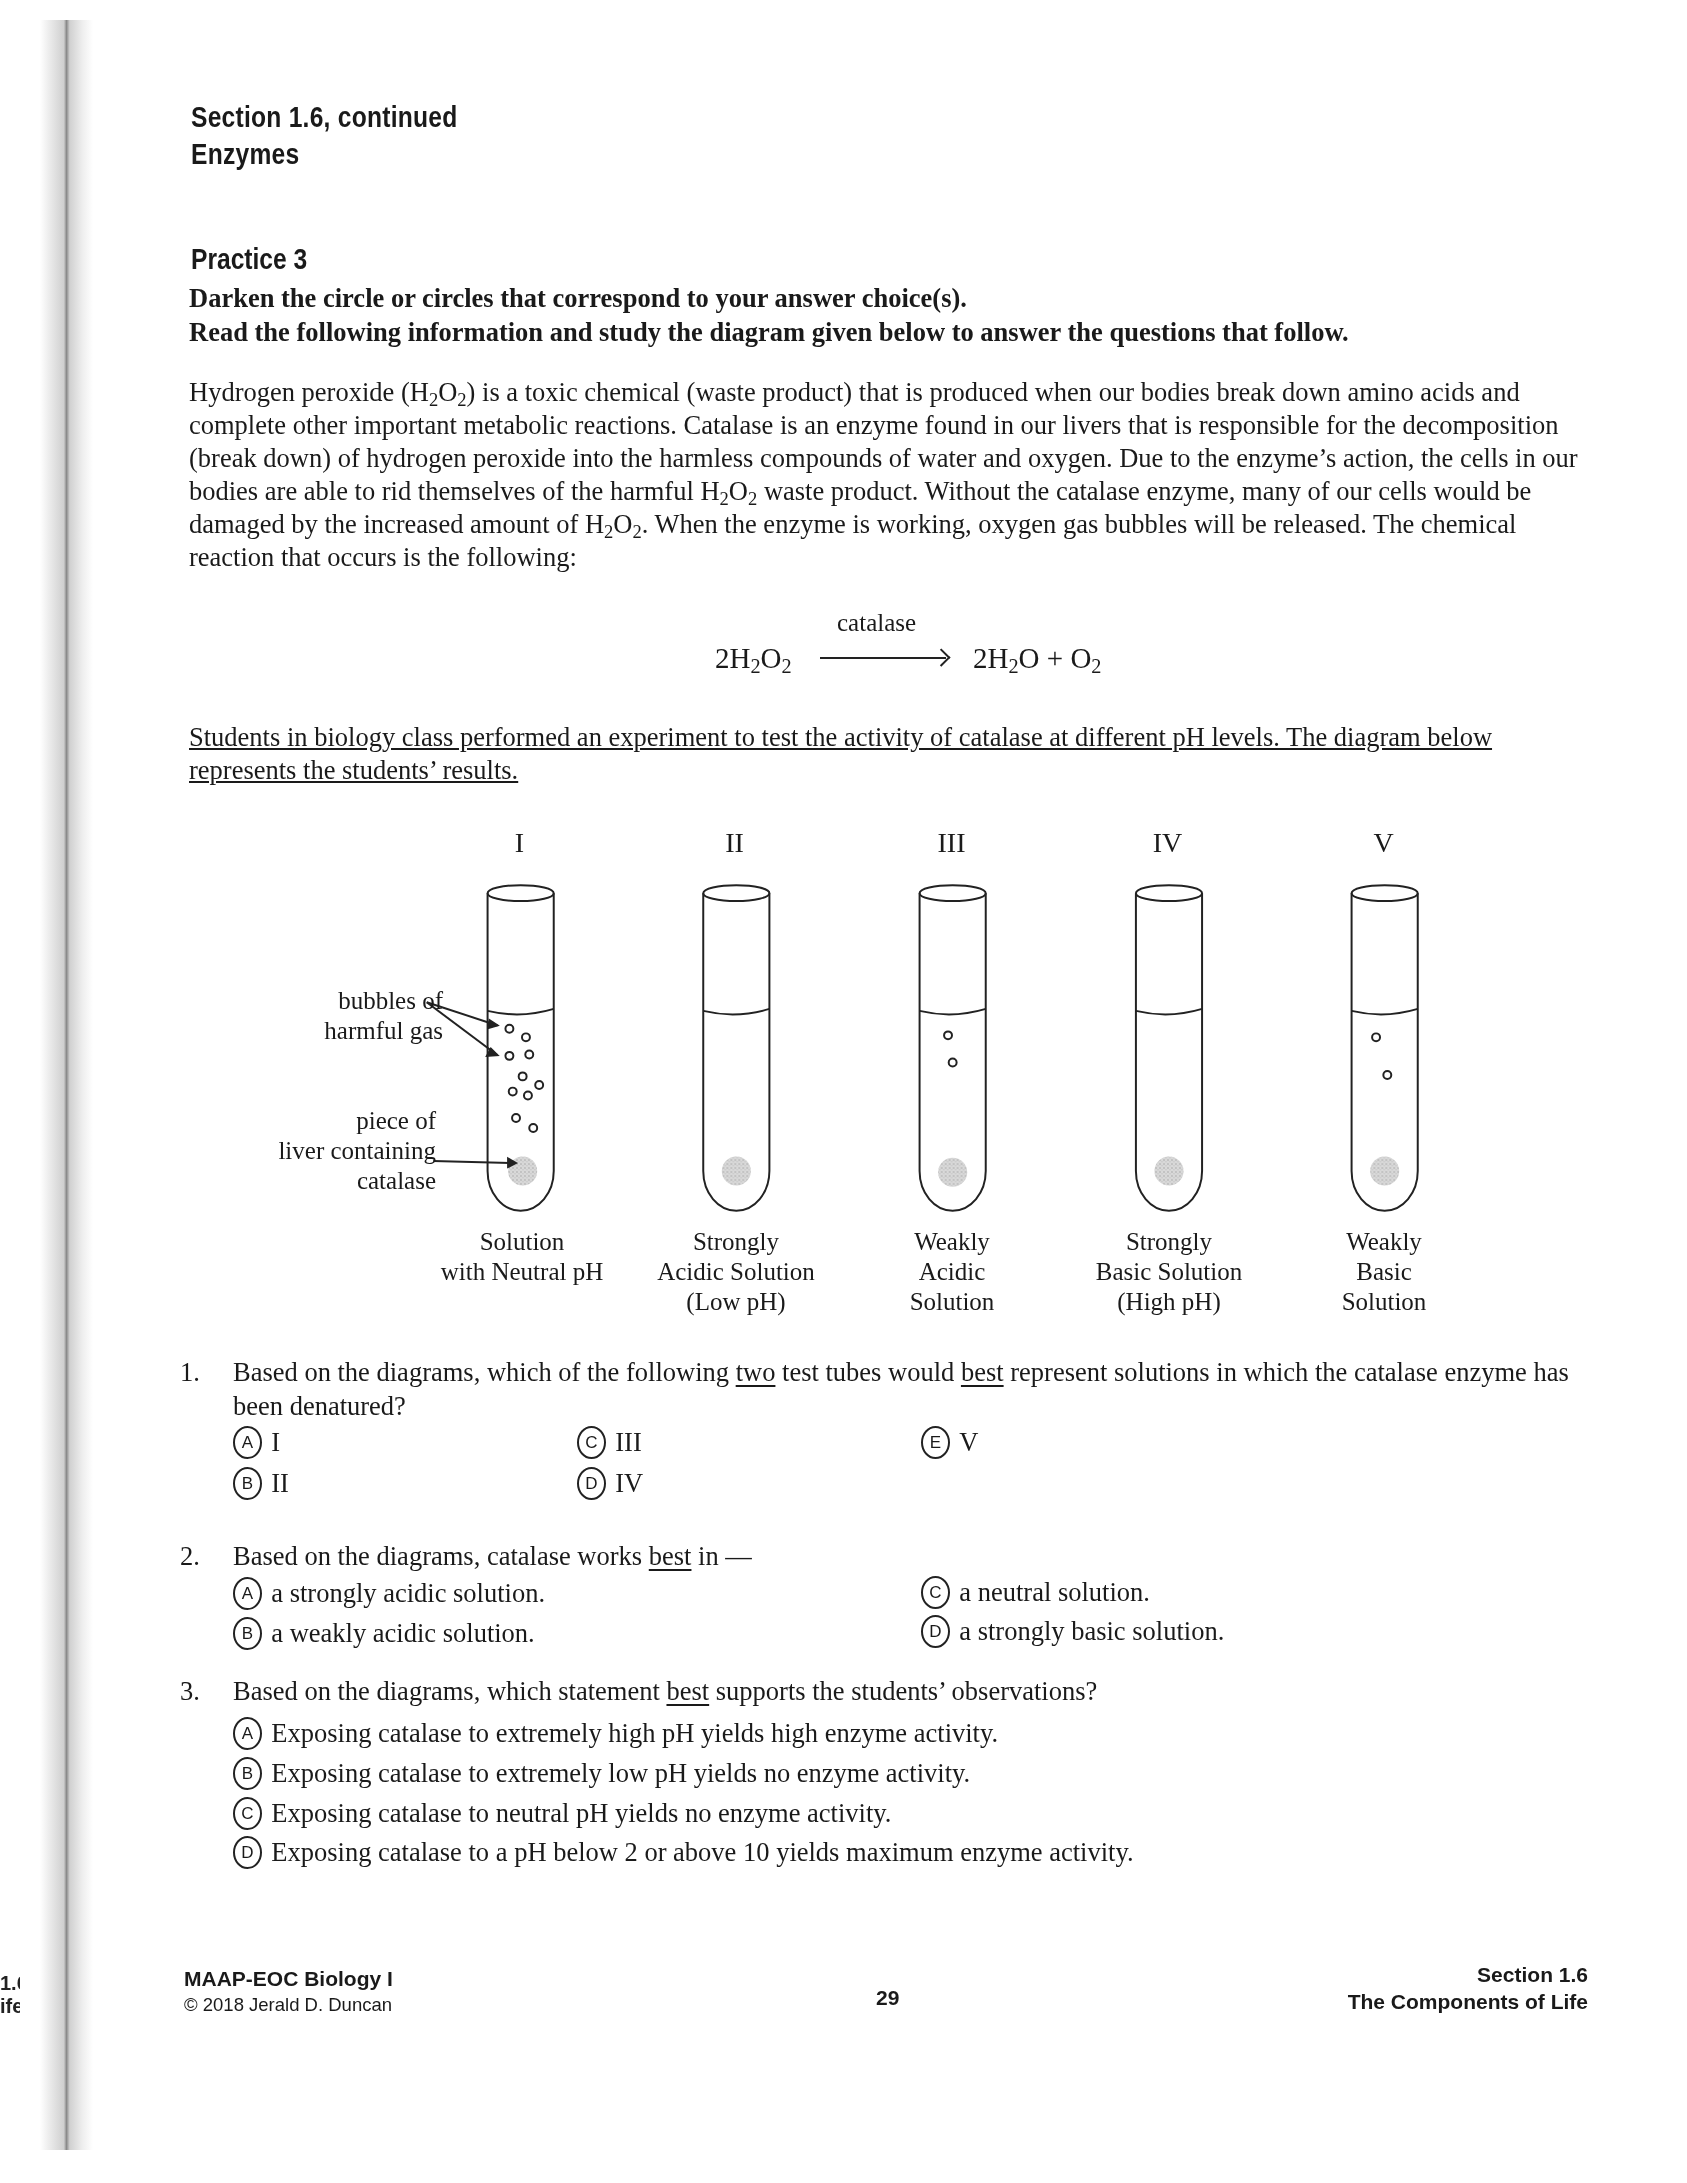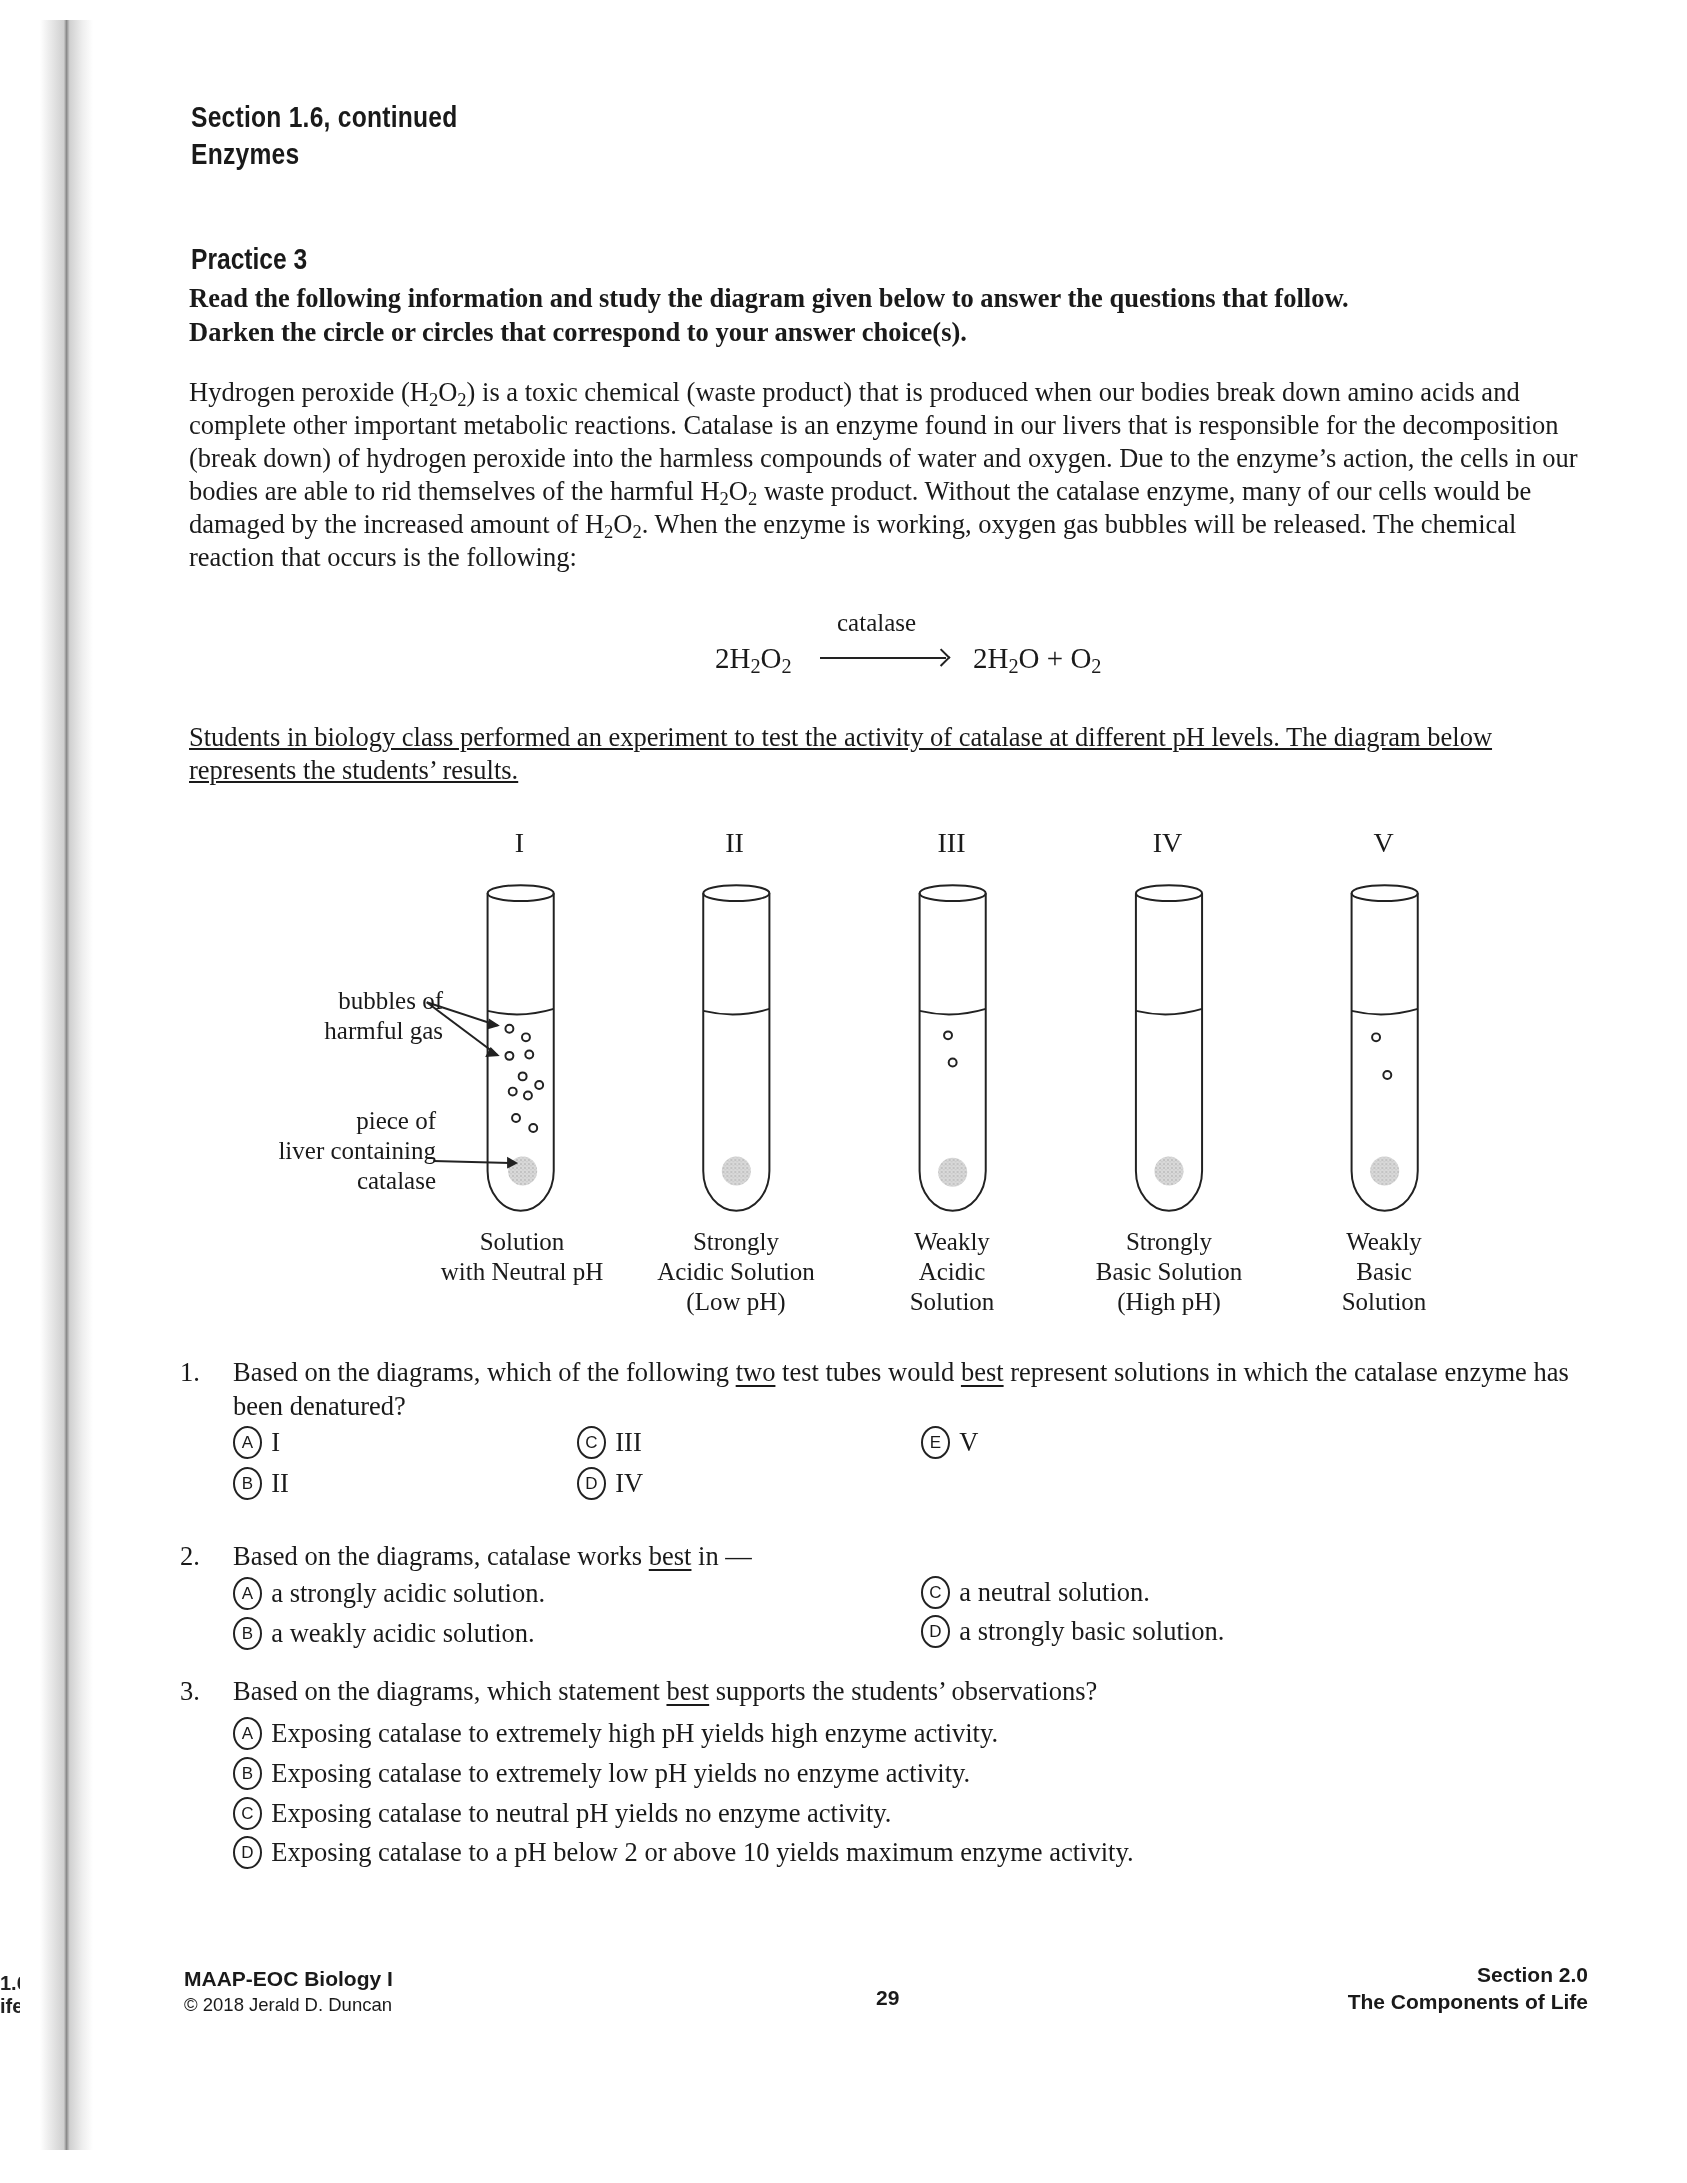--- a/index.html
+++ b/index.html
@@ -53,22 +53,22 @@
 </div>
 
 <div class="sec-head">
   <div>Section 1.6, continued</div>
   <div>Enzymes</div>
 </div>
 
 <div class="practice">Practice 3</div>
 
 <div class="instructions">
+  <div>Darken the circle or circles that correspond to your answer choice(s).</div>
   <div>Read the following information and study the diagram given below to answer the questions that follow.</div>
-  <div>Darken the circle or circles that correspond to your answer choice(s).</div>
 </div>
 
 <div class="para"><span>Hydrogen peroxide (H</span><sub>2</sub><span>O</span><sub>2</sub><span>) is a toxic chemical (waste product) that is produced when our bodies break down amino acids and complete other important metabolic reactions. Catalase is an enzyme found in our livers that is responsible for the decomposition (break down) of hydrogen peroxide into the harmless compounds of water and oxygen. Due to the enzyme’s action, the cells in our bodies are able to rid themselves of the harmful H</span><sub>2</sub><span>O</span><sub>2</sub><span> waste product. Without the catalase enzyme, many of our cells would be damaged by the increased amount of H</span><sub>2</sub><span>O</span><sub>2</sub><span>. When the enzyme is working, oxygen gas bubbles will be released. The chemical reaction that occurs is the following:</span></div>
 
 <div class="eq">
   <div class="lhs"><span>2H</span><sub>2</sub><span>O</span><sub>2</sub></div>
   <div class="cat">catalase</div>
   <div class="arrow"></div>
   <div class="rhs"><span>2H</span><sub>2</sub><span>O + O</span><sub>2</sub></div>
 </div>
@@ -221,16 +221,16 @@
 <div class="opt" style="left:233px;top:1756px"><span class="bubble">B</span><span>Exposing catalase to extremely low pH yields no enzyme activity.</span></div>
 <div class="opt" style="left:233px;top:1796px"><span class="bubble">C</span><span>Exposing catalase to neutral pH yields no enzyme activity.</span></div>
 <div class="opt" style="left:233px;top:1835px"><span class="bubble">D</span><span>Exposing catalase to a pH below 2 or above 10 yields maximum enzyme activity.</span></div>
 
 <div class="footer-left">
   <div class="t1">MAAP-EOC Biology I</div>
   <div class="t2">© 2018 Jerald D. Duncan</div>
 </div>
 <div class="footer-center">29</div>
 <div class="footer-right">
-  <div>Section 2.0</div>
+  <div>Section 1.6</div>
   <div>The Components of Life</div>
 </div>
 
 
 </body></html>

